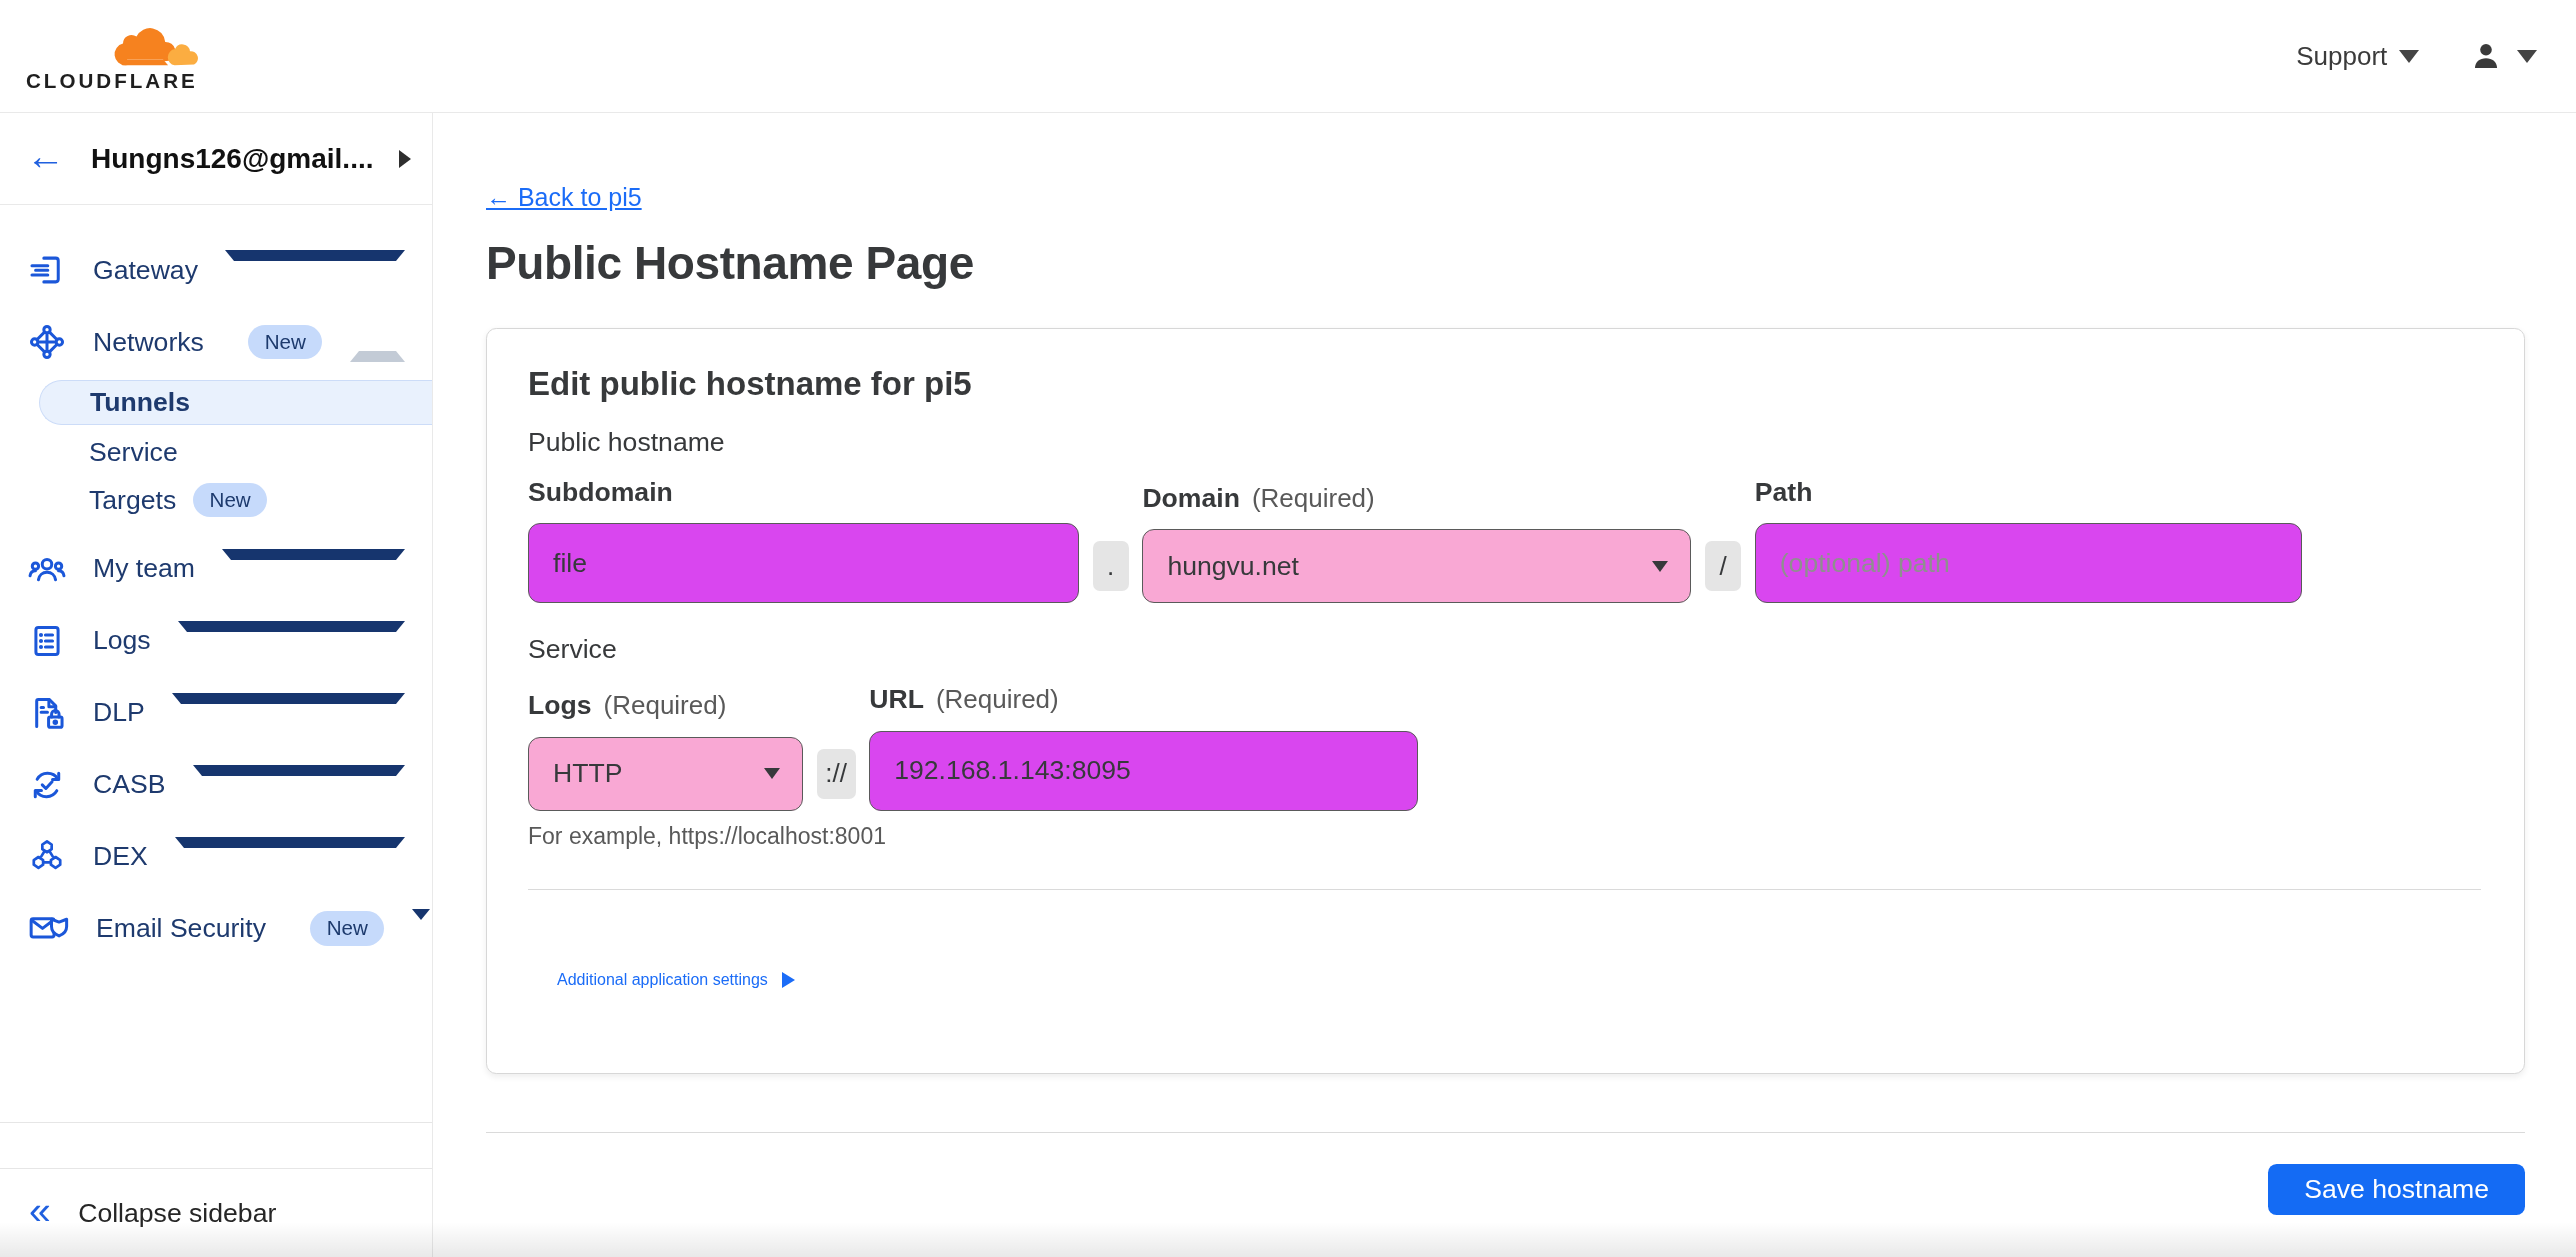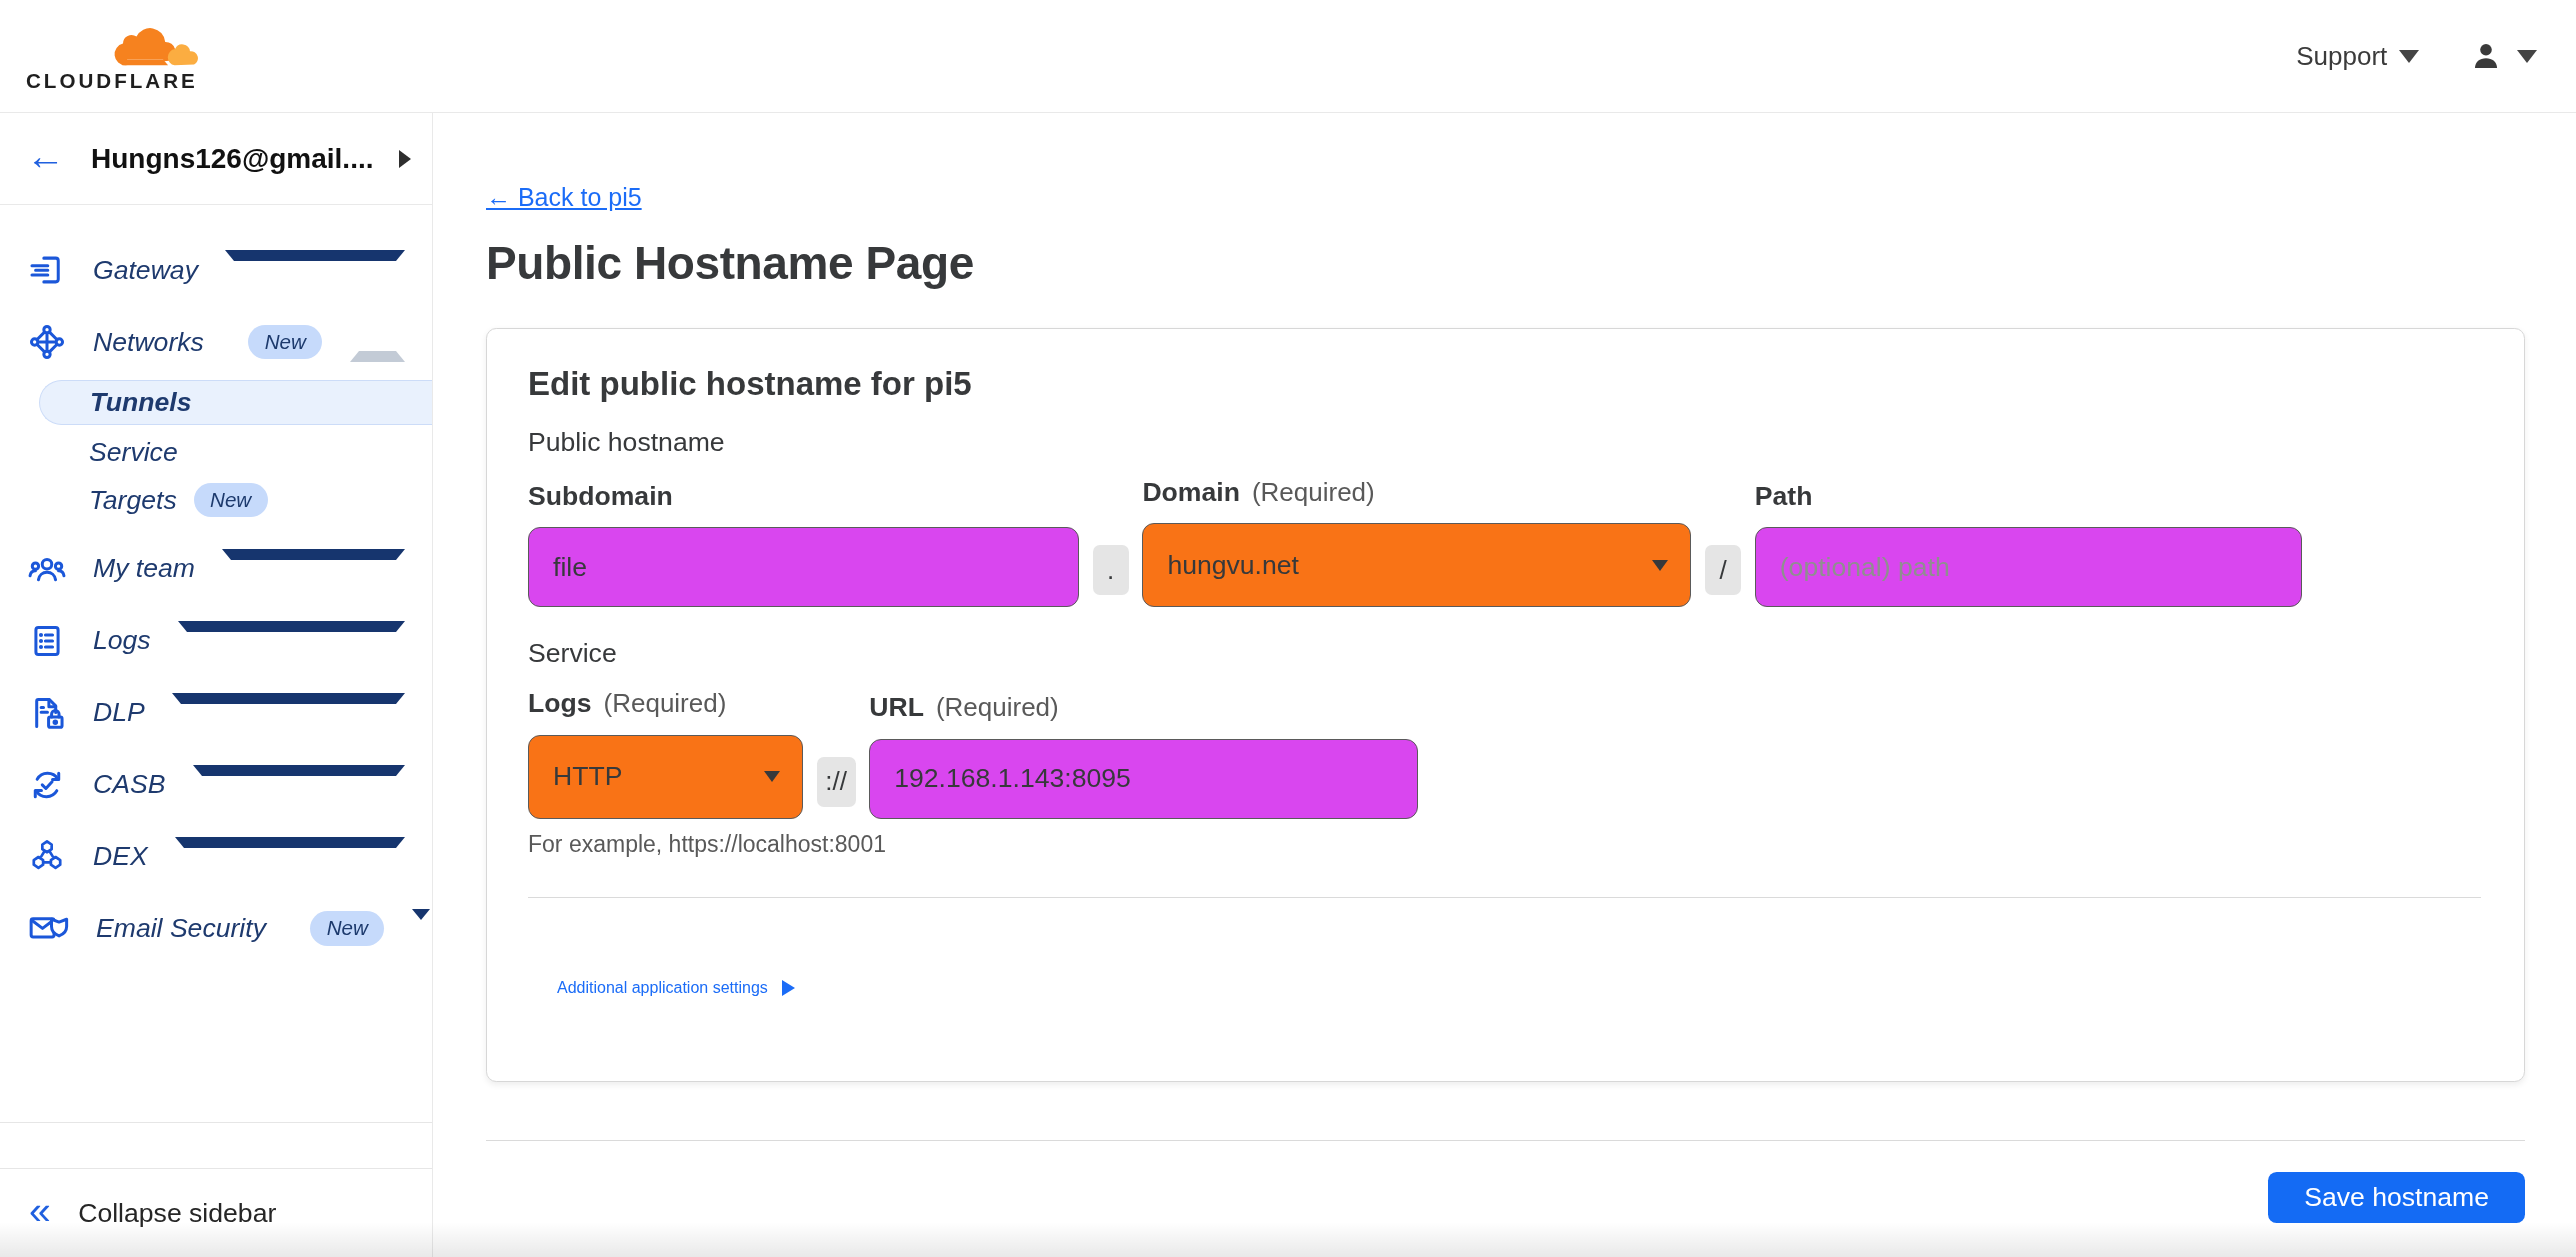--- a/index.html
+++ b/index.html
@@ -29,21 +29,21 @@
   .body-row { display:flex; height:1145px; }
 
   
   .sidebar { width:433px; flex:none; border-right:1.7px solid #e9e9e9; display:flex; flex-direction:column; background:#fff; }
   .account { height:92px; flex:none; display:flex; align-items:center; gap:26px; padding:0 26px;
              border-bottom:1.7px solid #e9e9e9; }
   .back-arrow { font-size:39px; color:#2060df; line-height:1; margin-top:-5.1px; cursor:pointer; }
   .account-name { font-size:28px; font-weight:700; color:#111; white-space:nowrap; }
   .account .caret-right { margin-left:auto; }
 
-  .nav { padding-top:29px; flex:1 1 auto; overflow:hidden;font-style:italic; }
+  .nav { padding-top:29px; flex:1 1 auto; overflow:hidden; }
   .nav-item { height:72px; display:flex; align-items:center; gap:27.5px; padding:0 27.5px; cursor:pointer; }
   .nav-icon { width:38px; height:38px; flex:none; }
   .nav-icon.wide { width:41px; }
   .nav-label { font-size:26.6px; color:#1e3a6e; white-space:nowrap; }
   .nav-item .caret-down.nav, .nav-item .caret-up.nav { margin-left:auto; }
   .badge { background:#c6dafb; color:#1d3a6d; font-size:20.6px; line-height:1; padding:6.9px 16.3px;
            border-radius:857px; margin-left:17px; white-space:nowrap; }
 
   .sub-list { margin-bottom:8.6px; }
   .sub-item { height:48px; display:flex; align-items:center; font-size:26.6px; color:#1e3a6e;
@@ -70,23 +70,23 @@
 
   .fields-row { display:flex; align-items:flex-end; margin-top:19px; }
   .field-group { display:flex; flex-direction:column; }
   .field-label-row { display:flex; align-items:baseline; gap:12px; margin-bottom:15.4px; }
   .field-label { font-size:26.6px; font-weight:700; color:#37393b; }
   .field-required { font-size:26px; color:#595959; }
 
   .text-input { height:80px; border:1.7px solid #5a5a5a; border-radius:12px; padding:0 24px;
                 font-size:26.6px; color:#37393b; font-family:"Liberation Sans",sans-serif; background:#d946ef; width:100%; outline:none; }
   .text-input::placeholder { color:#8f8f8f; }
-  .select { height:84px; border:1.7px solid #5a5a5a; border-radius:12px; padding:0 22px 0 24px;
+  .select { height:74px; border:1.7px solid #5a5a5a; border-radius:12px; padding:0 22px 0 24px;
             display:flex; align-items:center; justify-content:space-between; font-size:26.6px;
-            color:#37393b; background:#f97316; cursor:pointer; }
+            color:#37393b; background:#f9a8d4; cursor:pointer; }
   .select .caret-down { border-left-width:8.6px; border-right-width:8.6px; border-top:11px solid #37393b; }
 
   .sep-box { height:50px; min-width:36px; padding:0 8.6px; margin:0 13.7px 12px 13.7px; background:#e5e5e5;
              border-radius:6.9px; display:flex; align-items:center; justify-content:center;
              font-size:26px; color:#37393b; flex:none; }
 
   .w-subdomain { width:551px; } .w-domain { width:549px; } .w-path { width:547px; }
   .w-type { width:275px; } .w-url { width:549px; }
 
   .hint { margin-top:12px; font-size:23px; color:#595959; }

